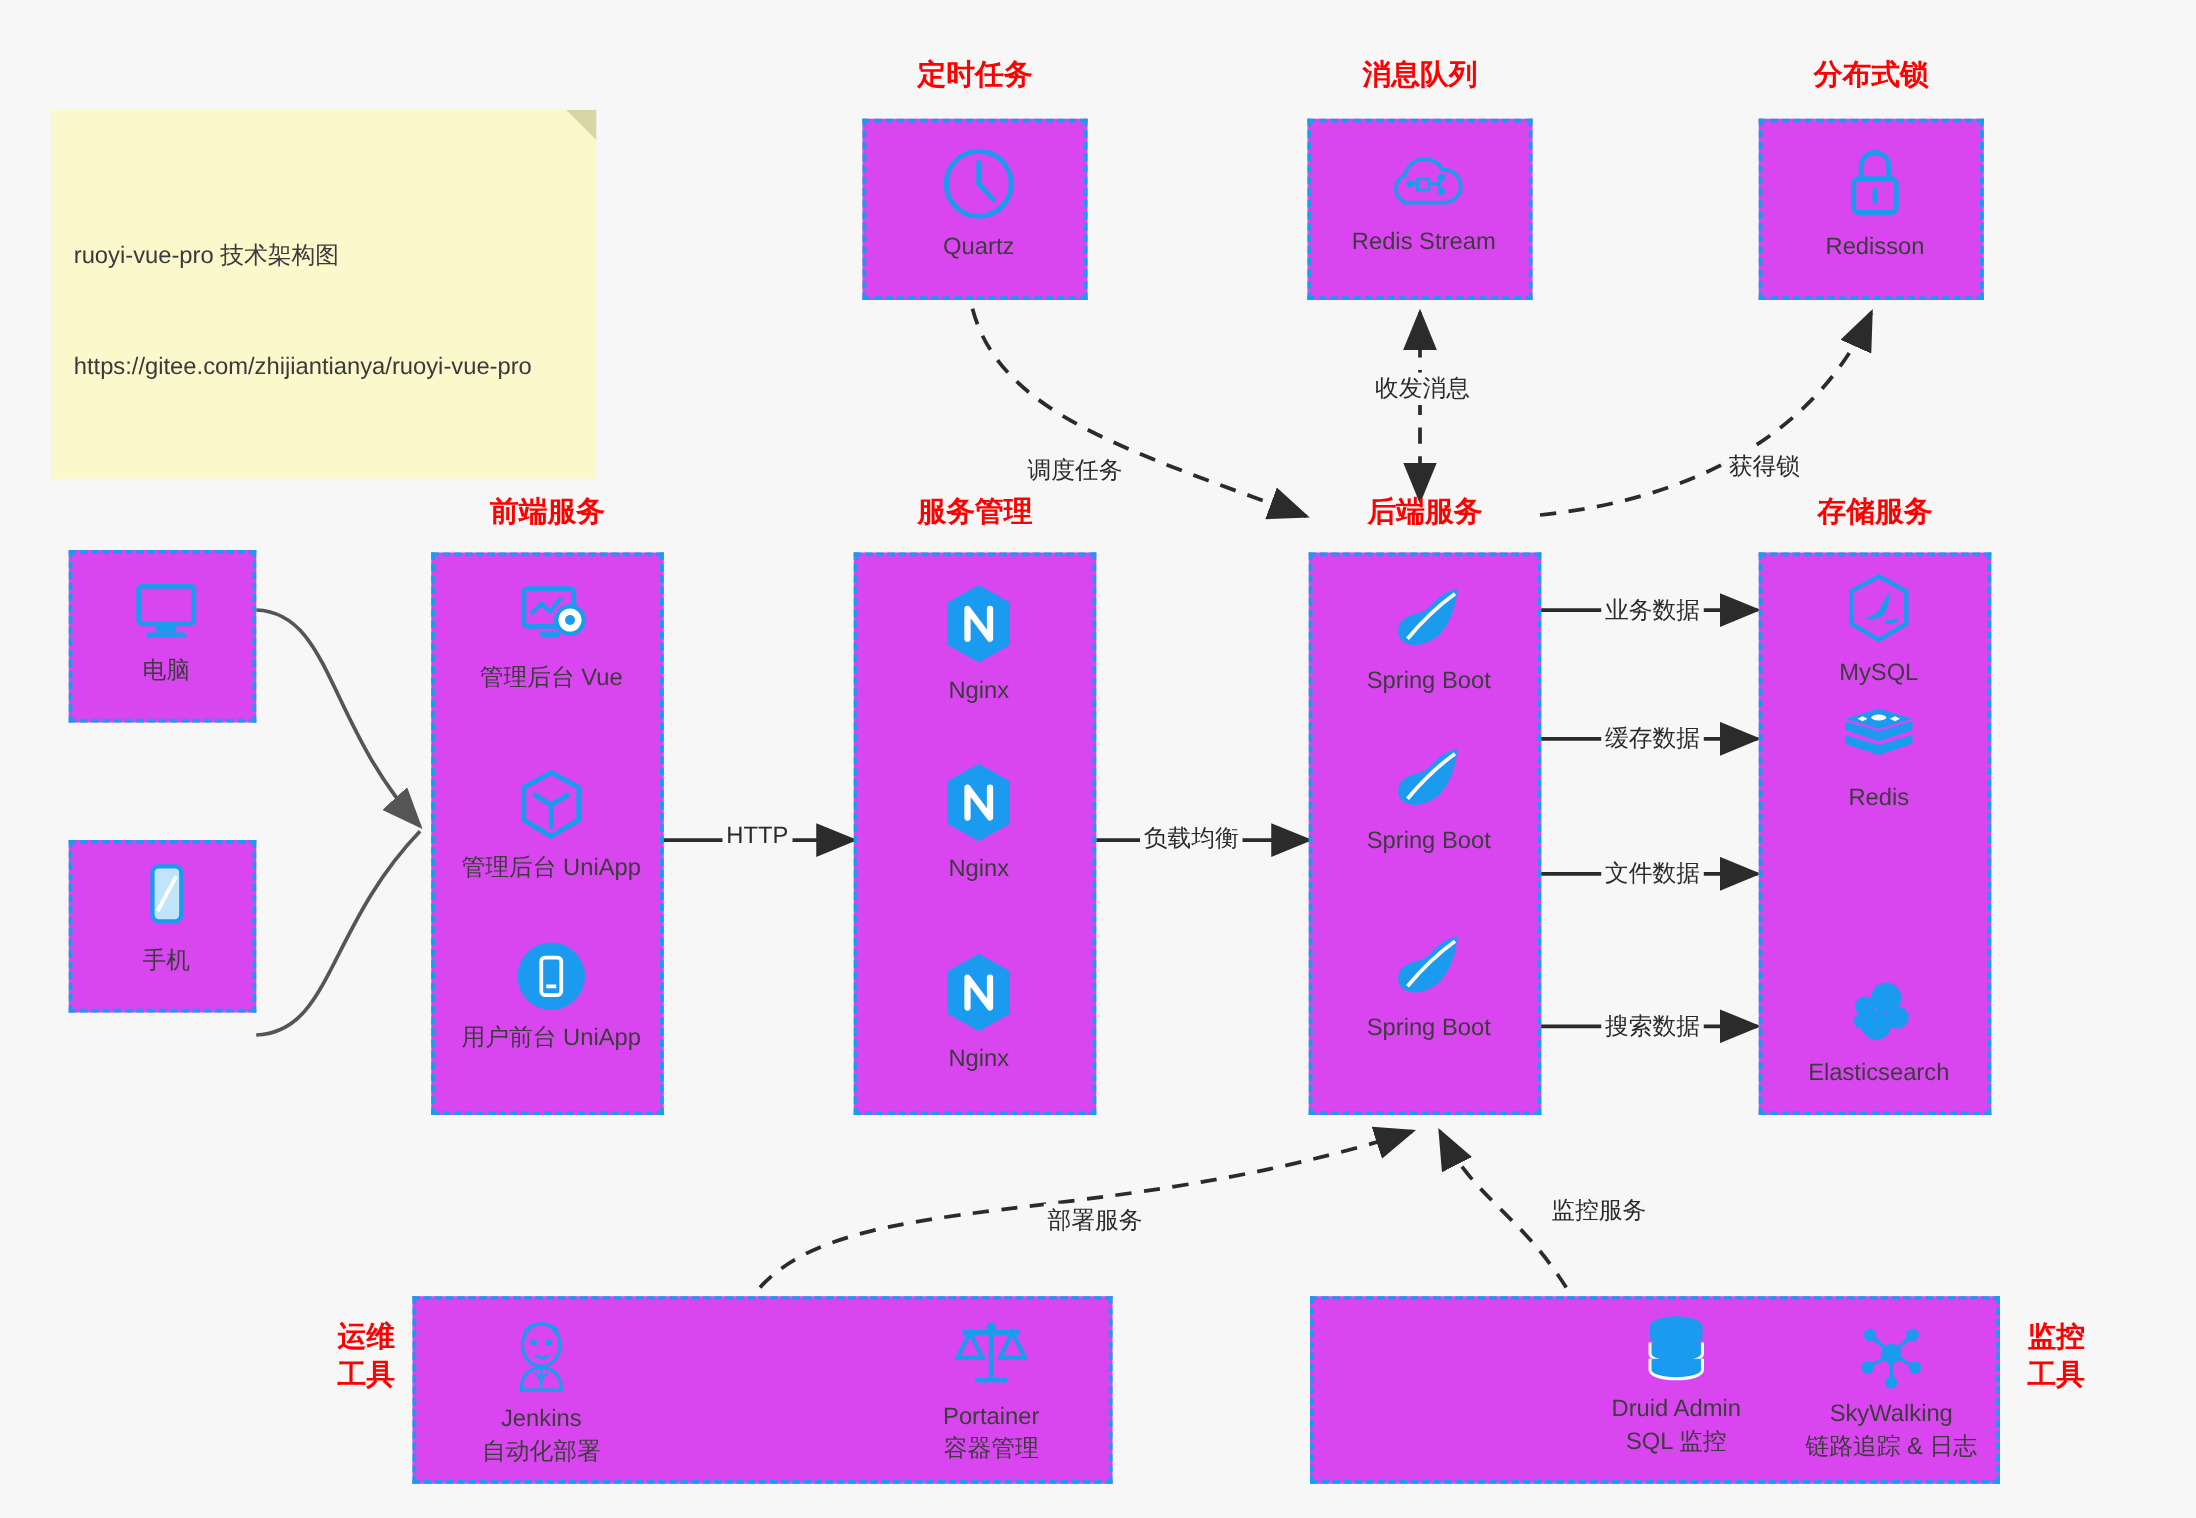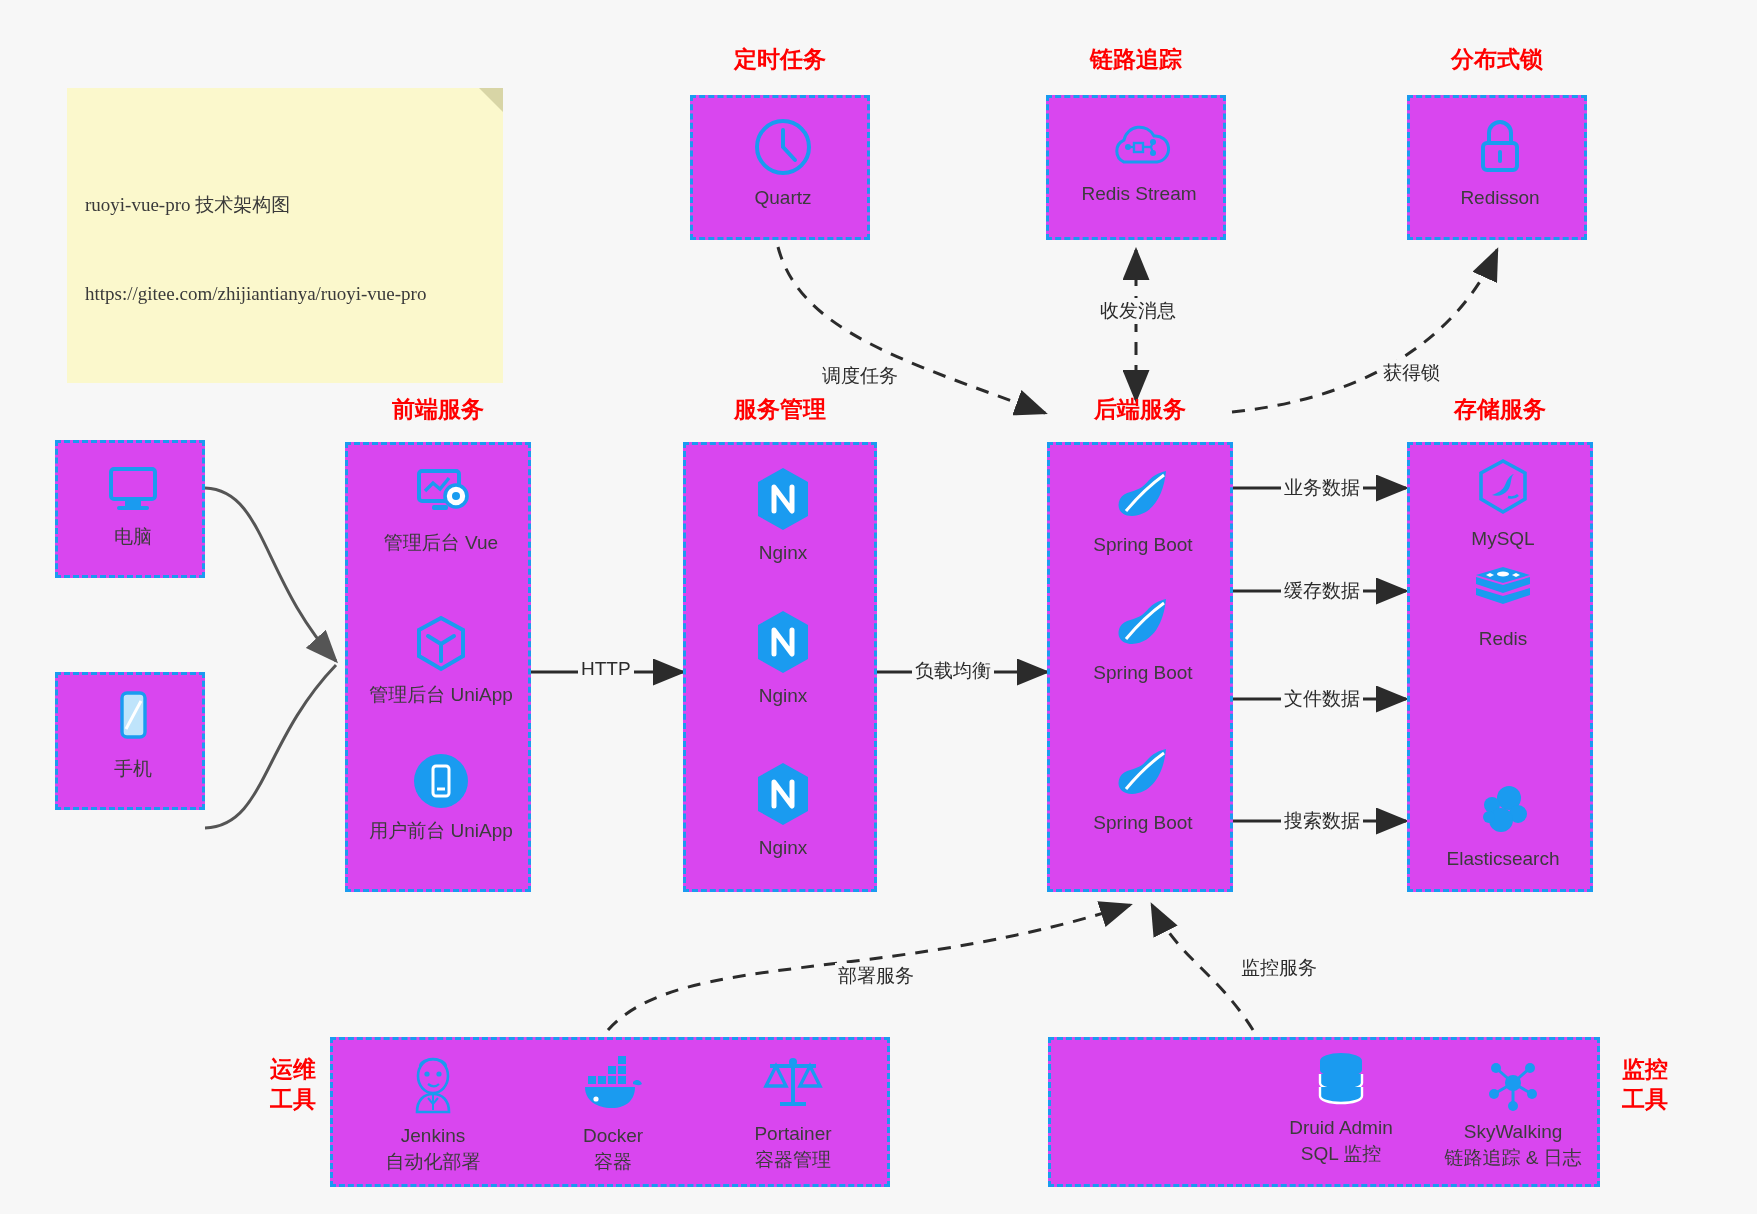--- a/index.html
+++ b/index.html
@@ -66,21 +66,21 @@
     padding:0 3px;
     white-space:nowrap;
   }
   svg.wires{position:absolute;left:0;top:0;width:1757px;height:1214px;pointer-events:none;}
 </style>
 </head>
 <body>
 
 <div id="stage">
 
-  <div class="note" style="left:67px;top:88px;width:400px;font-family:Liberation Serif, serif;">
+  <div class="note" style="left:41px;top:88px;width:400px;">
     <span class="fold"></span>
     <div>ruoyi-vue-pro 技术架构图</div>
     <div>https://gitee.com/zhijiantianya/ruoyi-vue-pro</div>
   </div>
 
   <svg class="wires" viewBox="0 0 1757 1214">
     <defs>
       <marker id="ah" markerWidth="11" markerHeight="9" refX="10" refY="4.5" orient="auto">
         <path d="M0,0 L11,4.5 L0,9 Z" fill="#2b2b2b"></path>
       </marker>
@@ -131,21 +131,21 @@
   <div class="gbox" style="left:690px;top:95px;width:180px;height:145px;">
     <div class="cell" style="left:0;top:18px;width:180px;">
       <svg class="ico" width="62" height="62" viewBox="0 0 62 62">
         <circle cx="31" cy="31" r="26" fill="none" stroke="#1a9bf0" stroke-width="4"></circle>
         <path d="M31,14 L31,31 L43,44" fill="none" stroke="#1a9bf0" stroke-width="4" stroke-linecap="round"></path>
       </svg>
       <div class="lbl">Quartz</div>
     </div>
   </div>
 
-  <div class="gtitle" style="left:1046px;top:45px;width:180px;">链路追踪</div>
+  <div class="gtitle" style="left:1046px;top:45px;width:180px;">消息队列</div>
   <div class="gbox" style="left:1046px;top:95px;width:180px;height:145px;">
     <div class="cell" style="left:0;top:18px;width:180px;">
       <svg class="ico" width="64" height="58" viewBox="0 0 64 58">
         <path d="M17,46 A12,12 0 0 1 17,24 A16,16 0 0 1 47,20 A11,11 0 0 1 50,46 Z" fill="none" stroke="#1a9bf0" stroke-width="3"></path>
         <rect x="27" y="27" width="9" height="9" fill="none" stroke="#1a9bf0" stroke-width="2.4"></rect>
         <line x1="36" y1="31" x2="44" y2="31" stroke="#1a9bf0" stroke-width="2.4"></line>
         <circle cx="46" cy="26" r="3" fill="#1a9bf0"></circle>
         <circle cx="46" cy="37" r="3" fill="#1a9bf0"></circle>
         <line x1="44" y1="31" x2="46" y2="26" stroke="#1a9bf0" stroke-width="2.2"></line>
         <line x1="44" y1="31" x2="46" y2="37" stroke="#1a9bf0" stroke-width="2.2"></line>
@@ -314,38 +314,20 @@
         <circle cx="23" cy="20" r="2.6" fill="#1a9bf0"></circle>
         <circle cx="35" cy="20" r="2.6" fill="#1a9bf0"></circle>
         <path d="M24,30 C28,33 32,33 35,30" fill="none" stroke="#1a9bf0" stroke-width="2.2"></path>
         <path d="M13,58 C13,46 20,40 29,40 C38,40 45,46 45,58 Z" fill="none" stroke="#1a9bf0" stroke-width="2.6"></path>
         <path d="M29,40 L29,56 M24,44 L29,50 L34,44" fill="none" stroke="#1a9bf0" stroke-width="2"></path>
       </svg>
       <div class="lbl">Jenkins</div>
       <div class="lbl2">自动化部署</div>
     </div>
 
-    <div class="cell" style="left:190px;top:14px;width:180px;">
-      <svg class="ico" width="64" height="62" viewBox="0 0 64 62">
-        <g fill="#1a9bf0">
-          <rect x="17" y="22" width="8" height="8"></rect>
-            <rect x="27" y="22" width="8" height="8"></rect>
-          <rect x="37" y="22" width="8" height="8"></rect>
-            <rect x="27" y="12" width="8" height="8"></rect>
-          <rect x="37" y="12" width="8" height="8"></rect>
-            <rect x="37" y="2" width="8" height="8"></rect>
-          <rect x="7" y="22" width="8" height="8"></rect>
-        </g>
-        <path d="M4,33 L54,33 C54,46 45,54 31,54 C15,54 4,46 4,33 Z" fill="#1a9bf0"></path>
-        <path d="M52,28 C56,24 60,27 61,30 C58,32 55,31 52,30 Z" fill="#1a9bf0"></path>
-        <circle cx="15" cy="45" r="2.6" fill="#ffffff"></circle>
-      </svg>
-      <div class="lbl">Docker</div>
-      <div class="lbl2">容器</div>
-    </div>
 
     <div class="cell" style="left:370px;top:12px;width:180px;">
       <svg class="ico" width="62" height="62" viewBox="0 0 62 62">
         <line x1="31" y1="8" x2="31" y2="50" stroke="#1a9bf0" stroke-width="4"></line>
         <line x1="8" y1="14" x2="54" y2="14" stroke="#1a9bf0" stroke-width="4"></line>
         <line x1="18" y1="52" x2="44" y2="52" stroke="#1a9bf0" stroke-width="4"></line>
         <path d="M4,34 L14,14 L24,34 Z" fill="none" stroke="#1a9bf0" stroke-width="3.4"></path>
         <path d="M38,34 L48,14 L58,34 Z" fill="none" stroke="#1a9bf0" stroke-width="3.4"></path>
         <circle cx="31" cy="10" r="4" fill="#1a9bf0"></circle>
       </svg>

